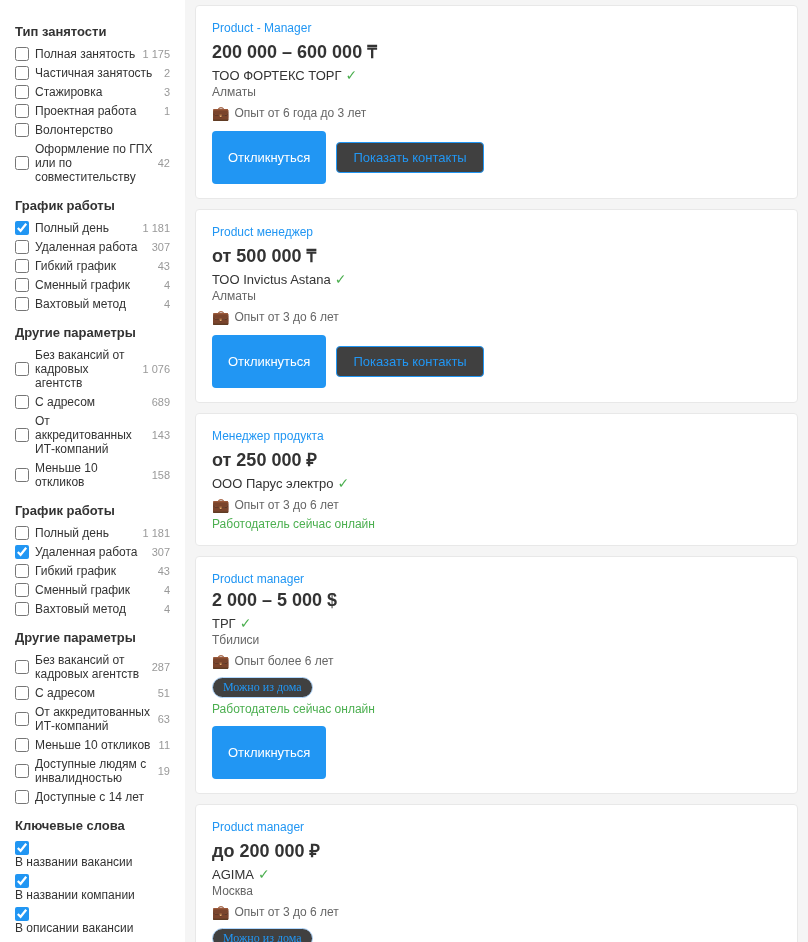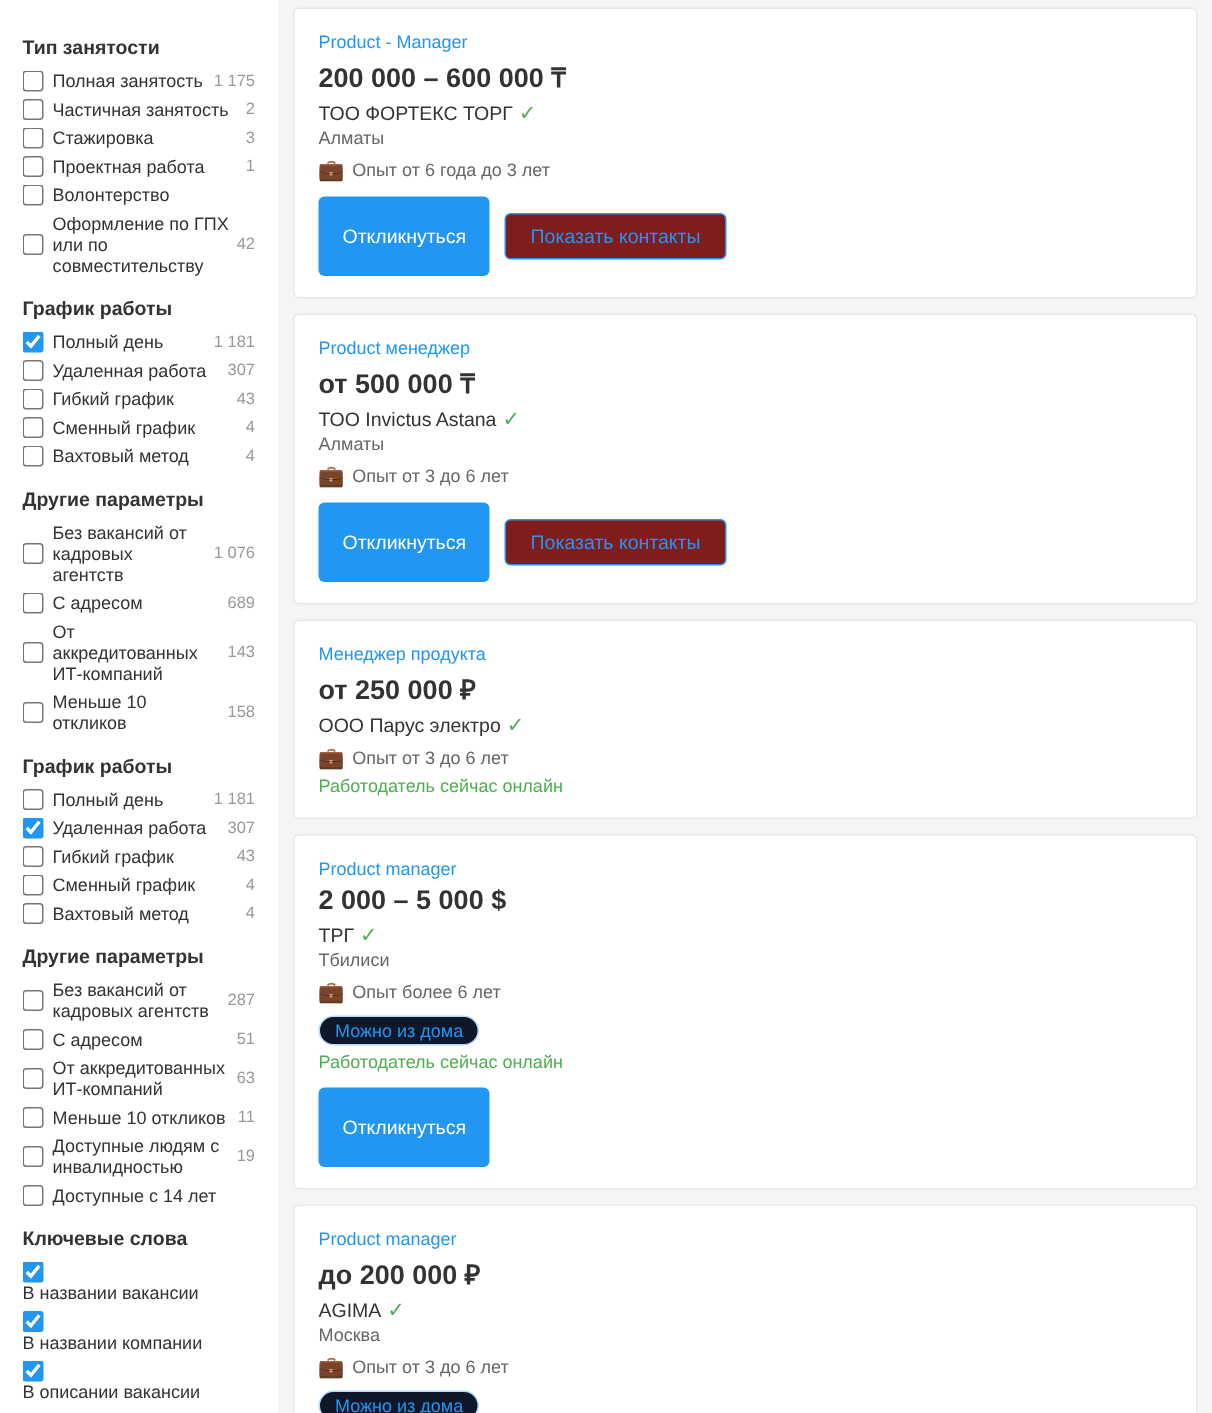--- a/index.html
+++ b/index.html
@@ -133,27 +133,28 @@
       margin-top: 6px;
     }
 
     .briefcase-icon {
       font-size: 14px;
       margin-right: 5px;
     }
 
     .tag-remote {
       display: inline-block;
-      background: #0f172a;
+      background: #404040;
       color: #2196F3;
       border: 1px solid #b3d9ff;
       border-radius: 12px;
       padding: 2px 10px;
       font-size: 12px;
       margin-top: 8px;
+      font-family: Liberation Serif, serif;
     }
 
     .employer-online {
       color: #4CAF50;
       font-size: 12px;
       margin-top: 4px;
       cursor: pointer;
     }
 
     .actions-row {
@@ -167,21 +168,21 @@
       background: #2196F3;
       color: #fff;
       border: none;
       border-radius: 4px;
       padding: 19px 16px;
       font-size: 13px;
       cursor: pointer;
     }
 
     .btn-contacts {
-      background: #7f1d1d;
+      background: #404040;
       color: #2196F3;
       border: 1px solid #2196F3;
       border-radius: 4px;
       padding: 7px 16px;
       font-size: 13px;
       cursor: pointer;
     }
 
     .dot-city {
       width: 6px;

